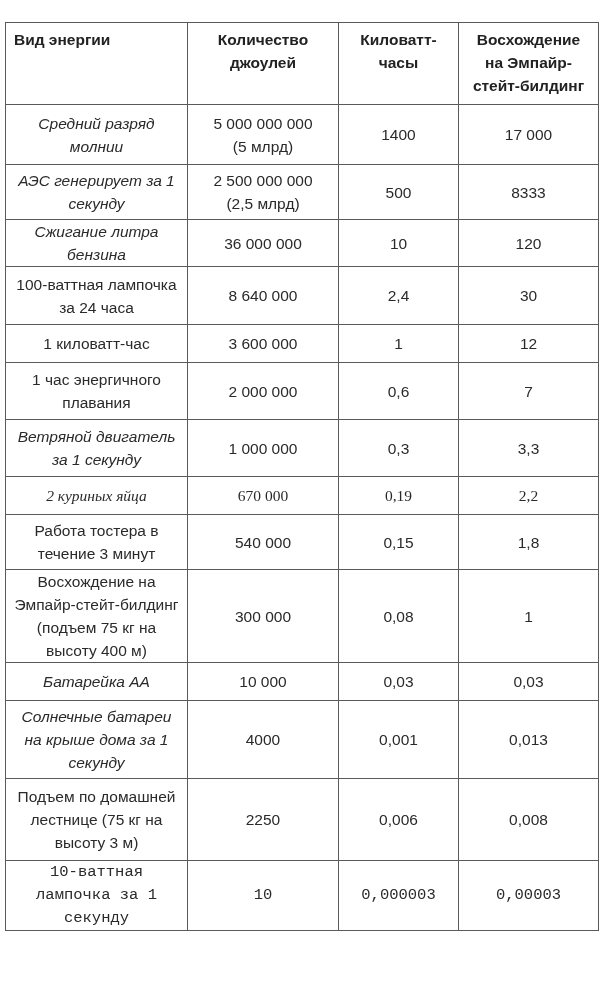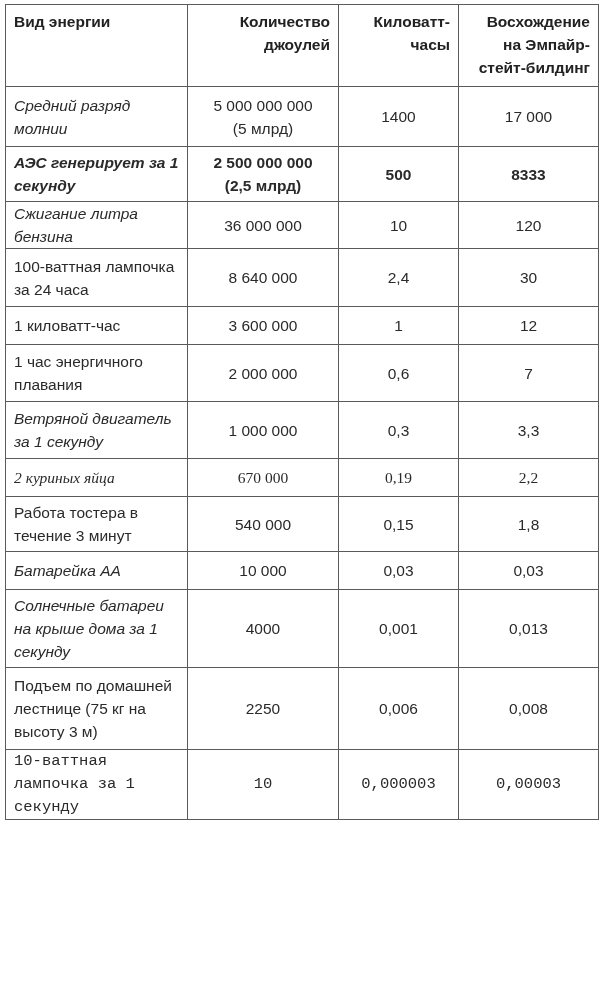--- a/index.html
+++ b/index.html
@@ -6,45 +6,45 @@
       margin: 0;
       padding: 0;
       background: #ffffff;
       width: 603px;
       height: 990px;
       overflow: hidden;
     }
     .wrap {
       position: absolute;
       left: 5px;
-      top: 4px;
+      top: 22px;
     }
     table {
       border-collapse: collapse;
       font-family: "Liberation Sans", "DejaVu Sans", sans-serif;
       font-size: 15.5px;
       color: #2a2a2a;
       table-layout: fixed;
     }
     td, th {
       border: 1.5px solid #5a5a5a;
       padding: 0 8px;
       line-height: 23px;
       vertical-align: middle;
     }
     th {
       font-weight: bold;
-      text-align: right;
+      text-align: center;
       vertical-align: top;
       padding-top: 5px;
       padding-bottom: 6px;
       color: #222;
     }
     th.first { text-align: left; }
-    td.label { text-align: left; }
+    td.label { text-align: center; }
     td.num { text-align: center; }
     .italic { font-style: italic; }
     col.c1 { width: 182px; }
     col.c2 { width: 151px; }
     col.c3 { width: 120px; }
     col.c4 { width: 140px; }
   </style>
 </head>
 <body>
 
@@ -67,21 +67,21 @@
     <tbody id="tbody">
         <tr style="height: 60px;">
           <td class="label italic">Средний разряд молнии</td>
           <td class="num">
             <div>5 000 000 000</div>
             <div>(5 млрд)</div>
           </td>
           <td class="num">1400</td>
           <td class="num">17 000</td>
         </tr>
-        <tr style="height: 55px; font-weight: bold;">
+        <tr style="height: 55px;">
           <td class="label italic">АЭС генерирует за 1 секунду</td>
           <td class="num">
             <div>2 500 000 000</div>
             <div>(2,5 млрд)</div>
           </td>
           <td class="num">500</td>
           <td class="num">8333</td>
         </tr>
         <tr style="height: 40px;">
           <td class="label italic">Сжигание литра бензина</td>
@@ -132,20 +132,28 @@
           <td class="num">2,2</td>
         </tr>
         <tr style="height: 55px;">
           <td class="label">Работа тостера в течение 3 минут</td>
           <td class="num">
             <div>540 000</div>
           </td>
           <td class="num">0,15</td>
           <td class="num">1,8</td>
         </tr>
+        <tr style="height: 92px;">
+          <td class="label">Восхождение на Эмпайр-стейт-билдинг (подъем 75 кг на высоту 400 м)</td>
+          <td class="num">
+            <div>300 000</div>
+          </td>
+          <td class="num">0,08</td>
+          <td class="num">1</td>
+        </tr>
         <tr style="height: 38px;">
           <td class="label italic">Батарейка АА</td>
           <td class="num">
             <div>10 000</div>
           </td>
           <td class="num">0,03</td>
           <td class="num">0,03</td>
         </tr>
         <tr style="height: 78px;">
           <td class="label italic">Солнечные батареи на крыше дома за 1 секунду</td>

